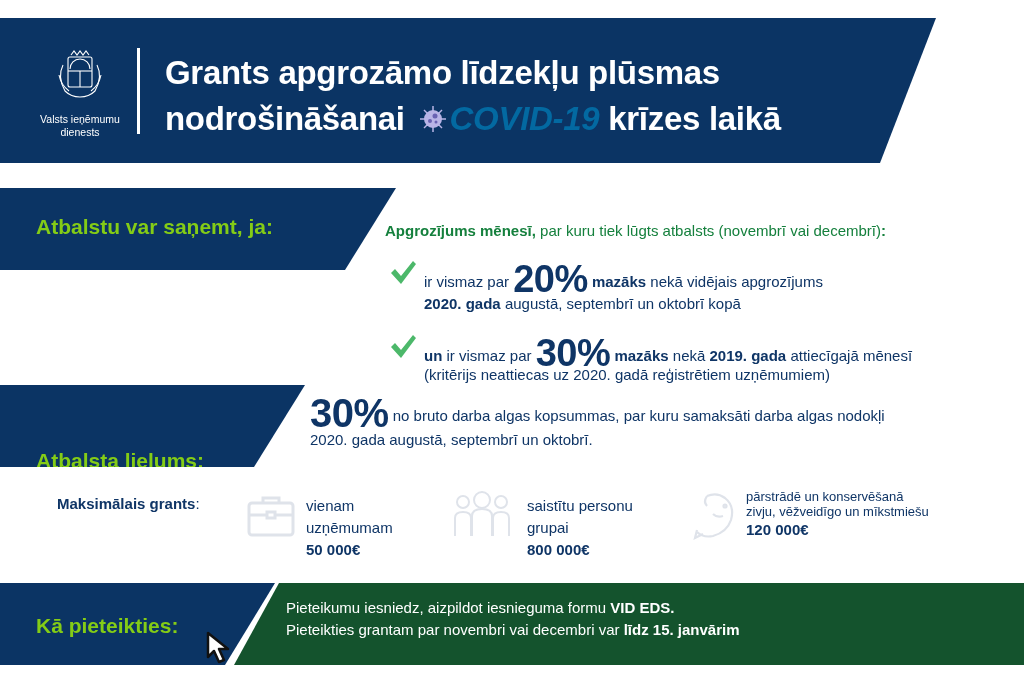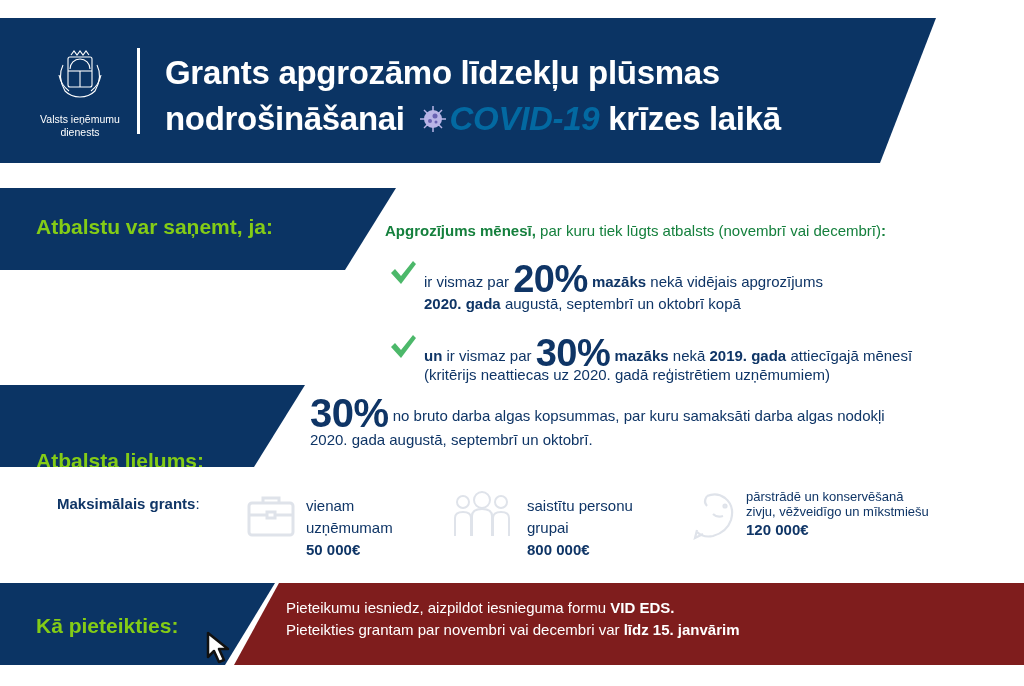--- a/index.html
+++ b/index.html
@@ -19,21 +19,21 @@
   #title .virus { display:inline-block; vertical-align:-4px; margin:0 2px 0 4px; }
 
   
   .bar { background:#0b3464; color:#84cc16; font-weight:bold; }
   #bar1 { left:0; top:188px; width:396px; height:82px; clip-path: polygon(0 0, 100% 0, 345px 100%, 0 100%); }
   #bar1 span { position:absolute; left:36px; top:27px; font-size:21px; }
   #bar2 { left:0; top:385px; width:305px; height:82px; clip-path: polygon(0 0, 100% 0, 254px 100%, 0 100%); }
   #bar2 span { position:absolute; left:36px; top:30px; font-size:21px;margin-top:34px; }
   #bar3 { left:0; top:583px; width:275px; height:82px; clip-path: polygon(0 0, 100% 0, 225px 100%, 0 100%); }
   #bar3 span { position:absolute; left:36px; top:31px; font-size:21px; }
-  #bar4 { left:234px; top:583px; width:790px; height:82px; background:#7f1d1d; clip-path: polygon(45px 0, 100% 0, 100% 100%, 0 100%); color:#fff; }
+  #bar4 { left:234px; top:583px; width:790px; height:82px; background:#14532d; clip-path: polygon(45px 0, 100% 0, 100% 100%, 0 100%); color:#fff; }
   #bar4 .lines { position:absolute; left:52px; top:14px; font-size:15px; line-height:22px; }
 
   
   #crit-head { left:385px; top:222px; font-size:15px; color:#15803d; white-space:nowrap; }
   .check { position:absolute; }
   .crit-line { position:absolute; font-size:15px; color:#0f3566; white-space:nowrap; }
   .big { font-weight:bold; font-size:38px; letter-spacing:-0.5px; vertical-align:-5px;margin-top:20px; }
   b { font-weight:bold; }
 
   

